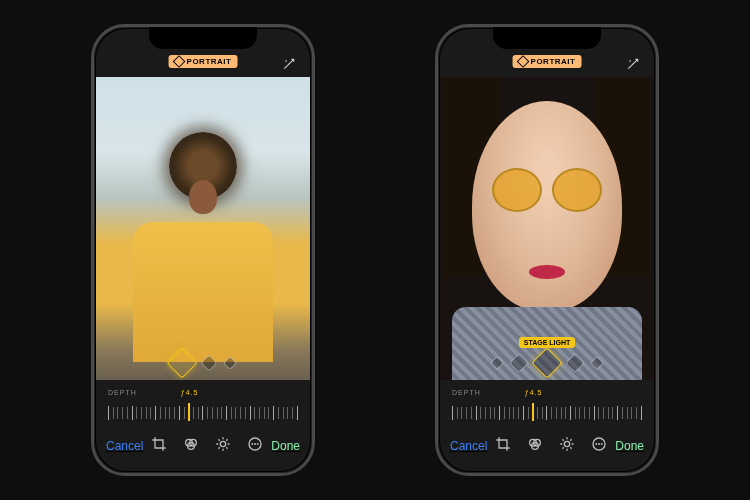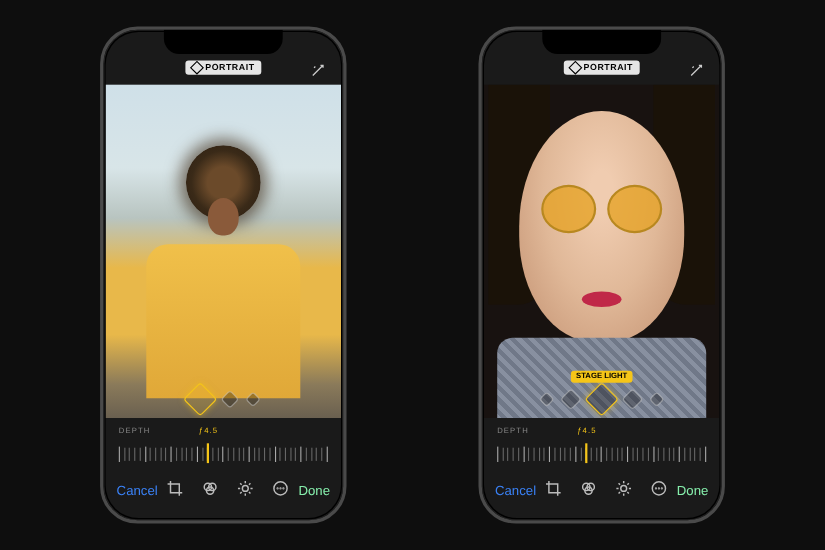--- a/index.html
+++ b/index.html
@@ -47,21 +47,21 @@
   .topbar {
     height: 48px;
     position: relative;
     flex-shrink: 0;
   }
   .badge {
     position: absolute;
     top: 26px;
     left: 50%;
     transform: translateX(-50%);
-    background: #e5e5e5;
+    background: #fdba74;
     color: #000;
     font-size: 8px;
     font-weight: 600;
     letter-spacing: 0.5px;
     padding: 2px 6px;
     border-radius: 3px;
     display: flex;
     align-items: center;
     gap: 3px;
   }
@@ -245,20 +245,21 @@
     background: #f5c518;
   }
   
   .toolbar {
     height: 38px;
     display: flex;
     align-items: center;
     justify-content: space-between;
     padding: 0 10px 6px;
     flex-shrink: 0;
+    text-decoration: underline;
   }
   .tb-btn { font-size: 12px; }
   .tb-cancel { color: #3a82f7; }
   .tb-done { color: #86efac; }
   .tb-icons { display: flex; gap: 16px; color: #bbb; align-items: center; }
   .tb-icons svg { width: 16px; height: 16px; }
 </style>
 </head>
 <body>
 

